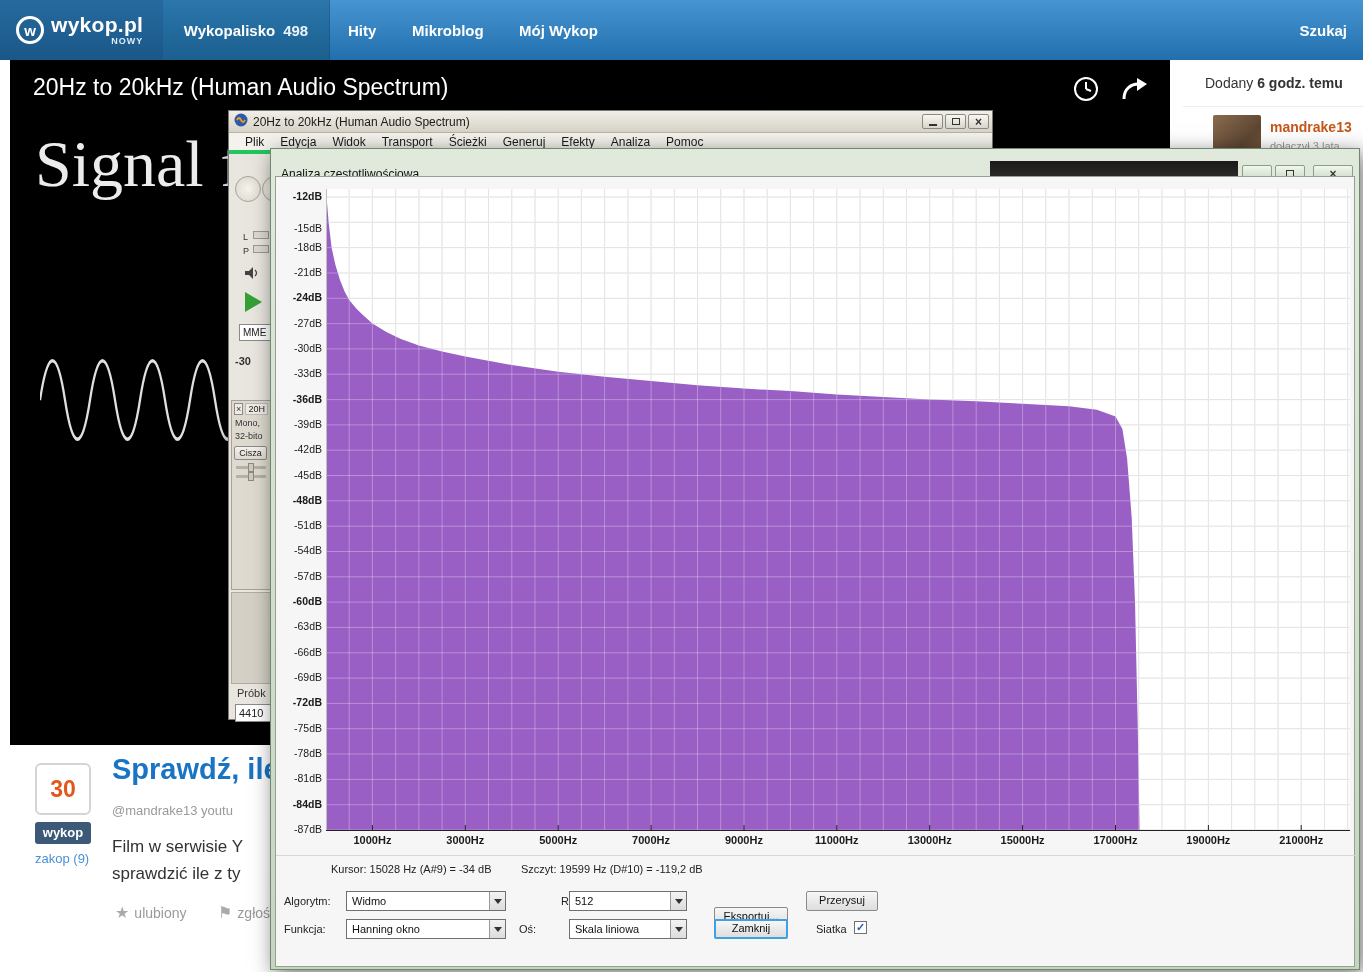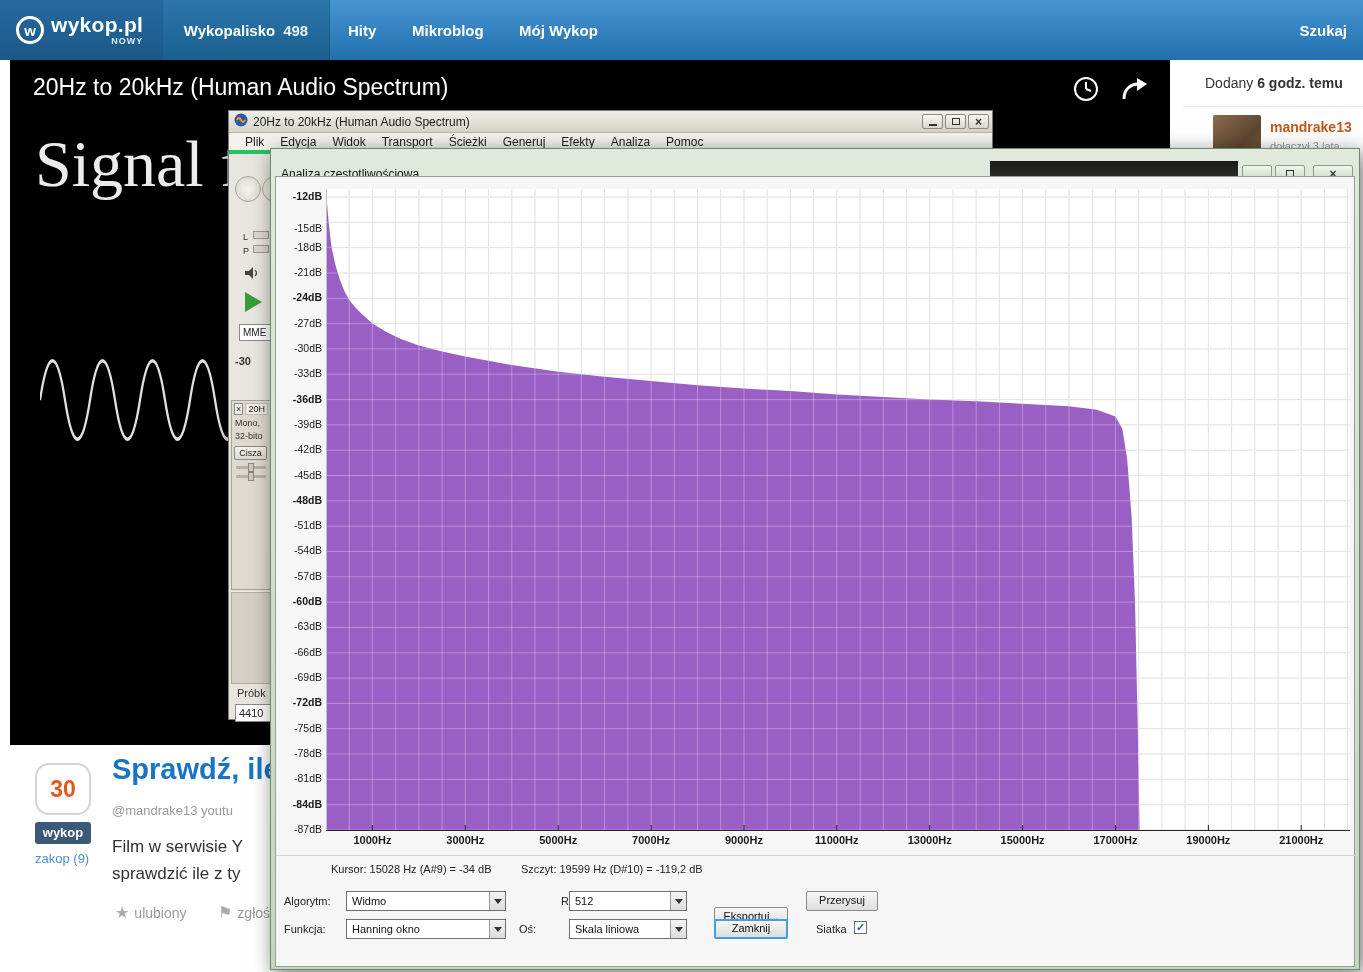--- a/index.html
+++ b/index.html
@@ -31,21 +31,21 @@
   .video-title{position:absolute;left:23px;top:14px;color:#fff;font-size:23px;font-weight:400;}
   .vicon{position:absolute;top:16px;}
   .clock-pos{left:1063px;}
   .share-pos{left:1110px;}
   .signal-text{position:absolute;left:25px;top:66px;color:#ececec;
     font-family:"Liberation Serif",serif;font-size:66px;white-space:nowrap;}
   .waveform{position:absolute;left:30px;top:285px;}
 
   .article{position:absolute;left:10px;top:745px;width:1160px;height:227px;background:#fff;z-index:1;}
   .vote-box{position:absolute;left:25px;top:18px;width:56px;height:52px;border:2px solid #d4d4d4;
-    border-radius:14px;display:flex;align-items:center;justify-content:center;
+    border-radius:6px;display:flex;align-items:center;justify-content:center;
     color:#e2571a;font-size:23px;font-weight:bold;}
   .dig-btn{position:absolute;left:25px;top:77px;width:56px;height:22px;background:#3c5a78;border-radius:3px;
     color:#fff;font-size:13px;font-weight:bold;text-align:center;line-height:22px;cursor:pointer;}
   .bury-link{position:absolute;left:25px;top:106px;width:70px;color:#4a90d8;font-size:13px;cursor:pointer;}
   .art-title{position:absolute;left:102px;top:8px;color:#1a74c4;font-size:29px;font-weight:bold;white-space:nowrap;}
   .art-meta{position:absolute;left:102px;top:58px;color:#9a9a9a;font-size:13px;white-space:nowrap;}
   .art-body{position:absolute;left:102px;color:#333;font-size:17px;white-space:nowrap;}
   .line1{top:92px;}.line2{top:119px;}
   .art-actions{position:absolute;top:158px;color:#9a9a9a;font-size:14px;display:flex;align-items:center;gap:5px;cursor:pointer;}
   .act-fav{left:105px;}.act-report{left:208px;}

